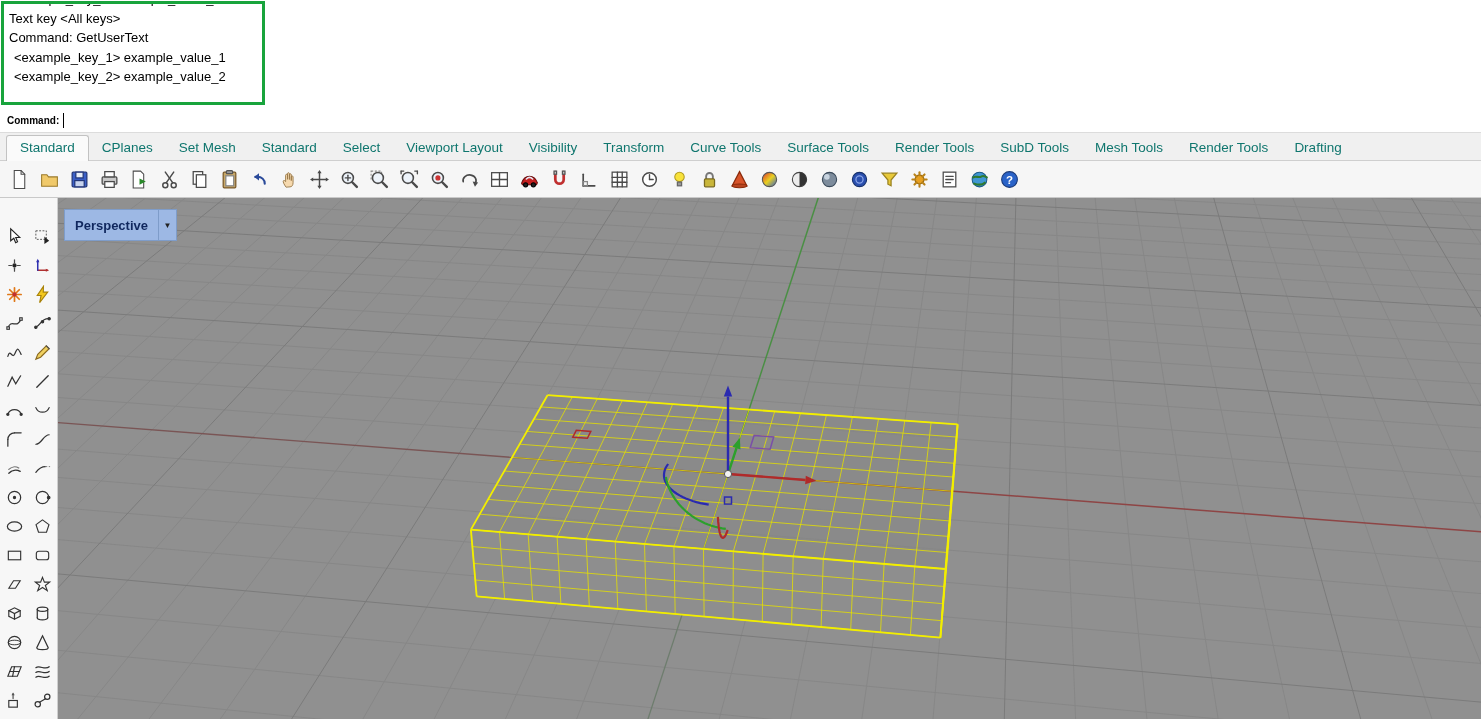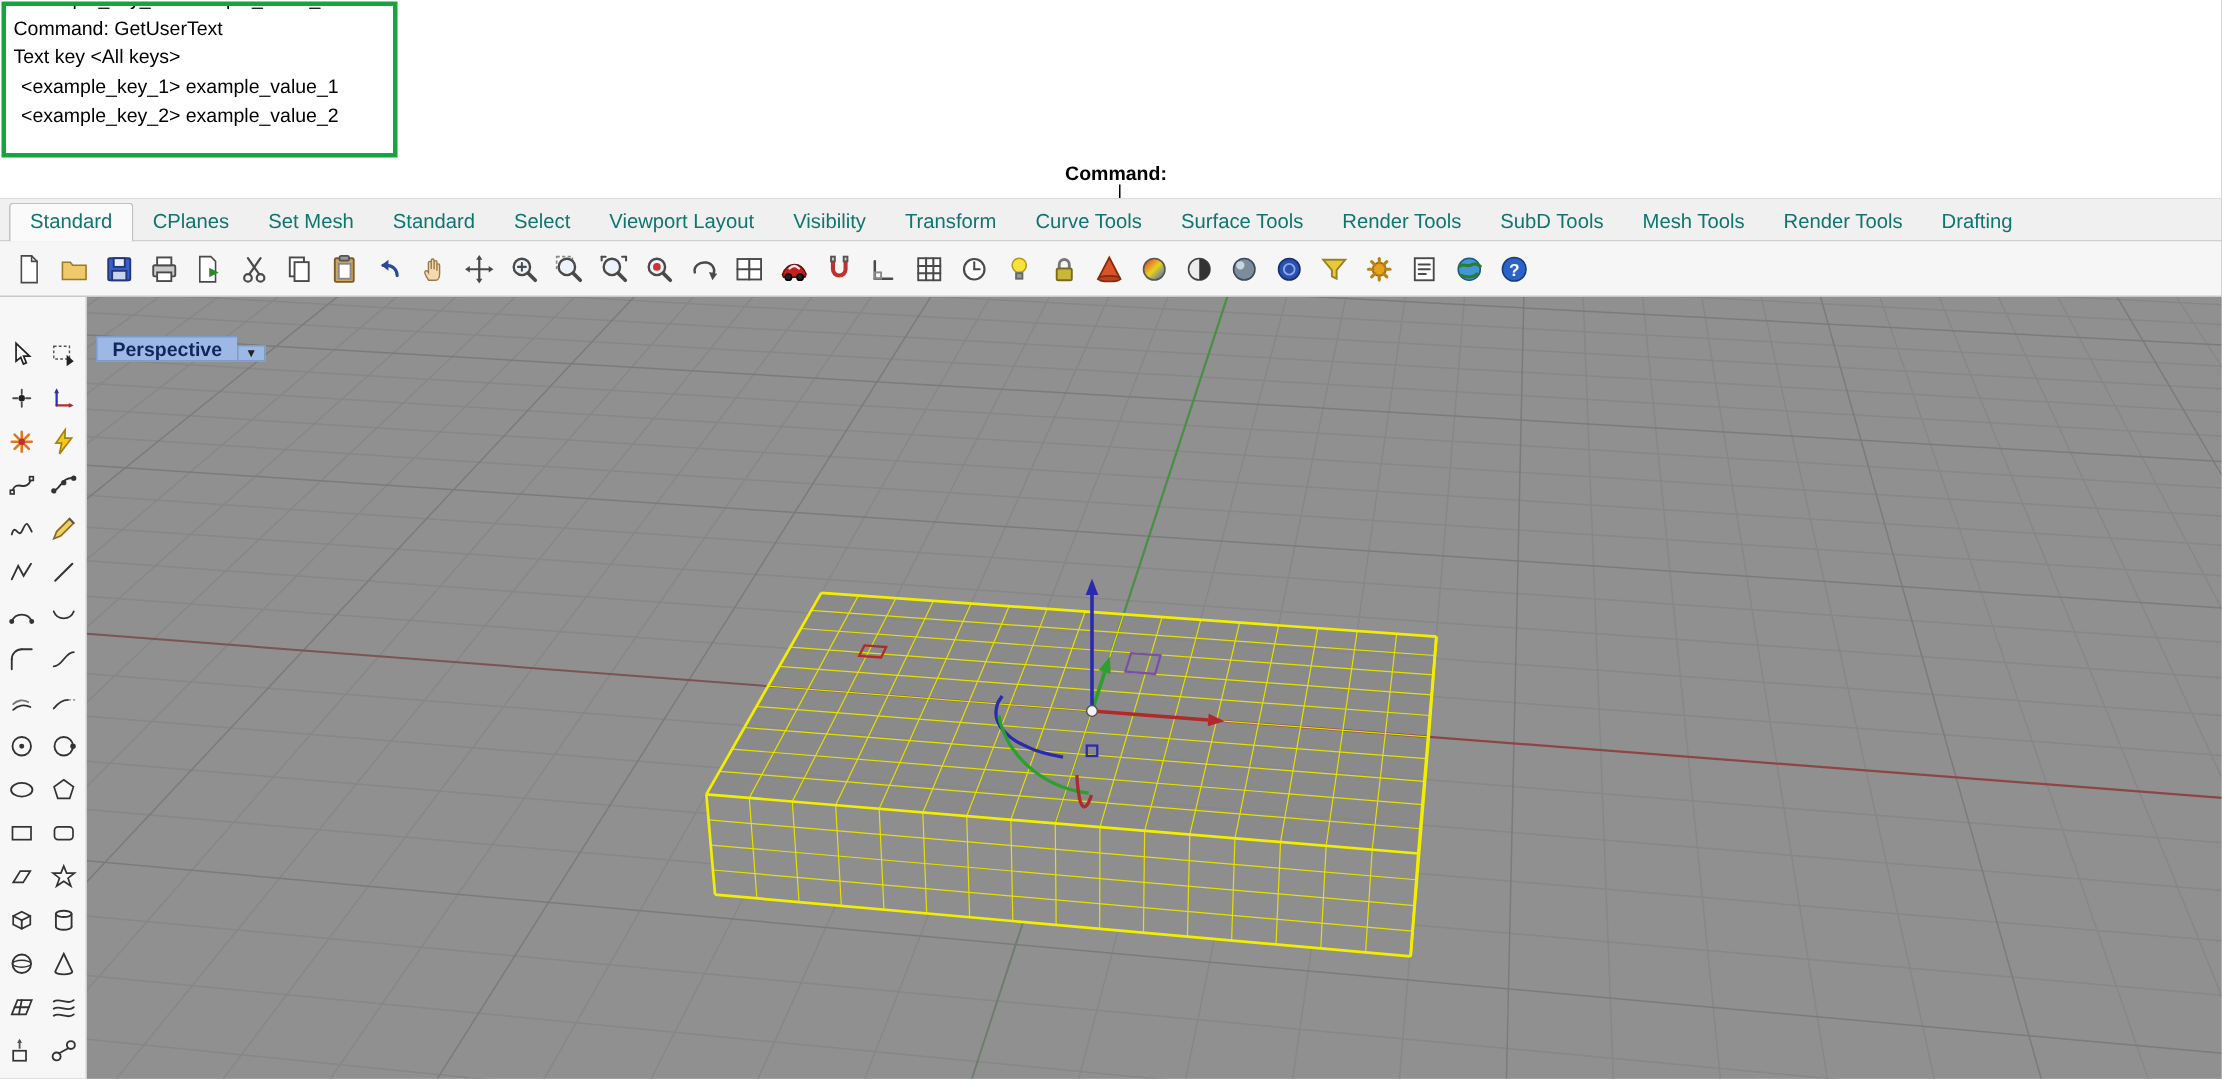--- a/index.html
+++ b/index.html
@@ -8,21 +8,21 @@
   
   .hist-row{height:108px;position:relative;background:#fff;}
   .hist-box{position:absolute;left:1px;top:1px;width:248px;height:98px;
             border:3px solid #18a43c;background:#fff;padding:0 5px;
             overflow:hidden;font-size:13px;line-height:19.5px;}
   .hist-line{white-space:nowrap;}
   .hist-line.clipped{margin-top:-15px;}
   .hist-line.indent{padding-left:5px;}
   
   .prompt-row{height:24px;display:flex;align-items:center;padding-left:7px;
-              font-size:13px;border-bottom:1px solid #dcdcdc;background:#fff;flex-direction:column;}
+              font-size:10px;border-bottom:1px solid #dcdcdc;background:#fff;}
   .prompt-label{font-weight:bold;}
   .caret{width:1px;height:15px;background:#000;margin-left:4px;
          animation:blink 1.1s steps(1) infinite;}
   @keyframes blink{0%,55%{opacity:1}56%,100%{opacity:0}}
   
   .tabbar{height:27px;background:#f0f0f0;border-bottom:1px solid #cfcfcf;
           display:flex;align-items:flex-end;padding:0 6px;font-size:13.5px;color:#0f766e;}
   .tab{padding:4px 13px 5px;white-space:nowrap;cursor:default;}
   .tab.active{background:#fafafa;border:1px solid #c2c2c2;border-bottom:none;
               border-radius:3px 3px 0 0;margin-bottom:-1px;padding-bottom:6px;}
@@ -33,36 +33,36 @@
   .tbtn svg{display:block;}
   
   .main{display:flex;height:523px;}
   .side{width:57px;background:#f7f7f7;border-right:1px solid #cfcfcf;
         display:grid;grid-template-columns:1fr 1fr;align-content:start;
         padding-top:24px;overflow:hidden;}
   .sbtn{height:29px;display:flex;align-items:center;justify-content:center;}
   .vp{flex:1;position:relative;background:#909090;overflow:hidden;}
   #vp-svg{position:absolute;left:0;top:0;}
   .vp-tab{position:absolute;left:6px;top:11px;display:flex;height:32px;
-          font-size:13px;font-weight:bold;color:#10275e;align-items:flex-end;}
+          font-size:13px;font-weight:bold;color:#10275e;}
   .vp-label{background:#9db8e4;padding:0 10px;display:flex;align-items:center;
             border:1px solid #7e9cc9;border-right:none;}
   .vp-dd{width:17px;background:#9db8e4;border:1px solid #7e9cc9;
          display:flex;align-items:center;justify-content:center;font-size:8px;color:#222;}
 </style>
 </head>
 <body>
 
 <div class="app">
 
   <div class="hist-row">
     <div class="hist-box">
       <div class="hist-line clipped">&lt;example_key_2&gt; example_value_2</div>
+      <div class="hist-line">Text key &lt;All keys&gt;</div>
       <div class="hist-line">Command: GetUserText</div>
-      <div class="hist-line">Text key &lt;All keys&gt;</div>
       <div class="hist-line indent">&lt;example_key_1&gt; example_value_1</div>
       <div class="hist-line indent">&lt;example_key_2&gt; example_value_2</div>
     </div>
   </div>
 
   <div class="prompt-row">
     <span class="prompt-label">Command:</span>
     <span class="caret"></span>
   </div>
 

